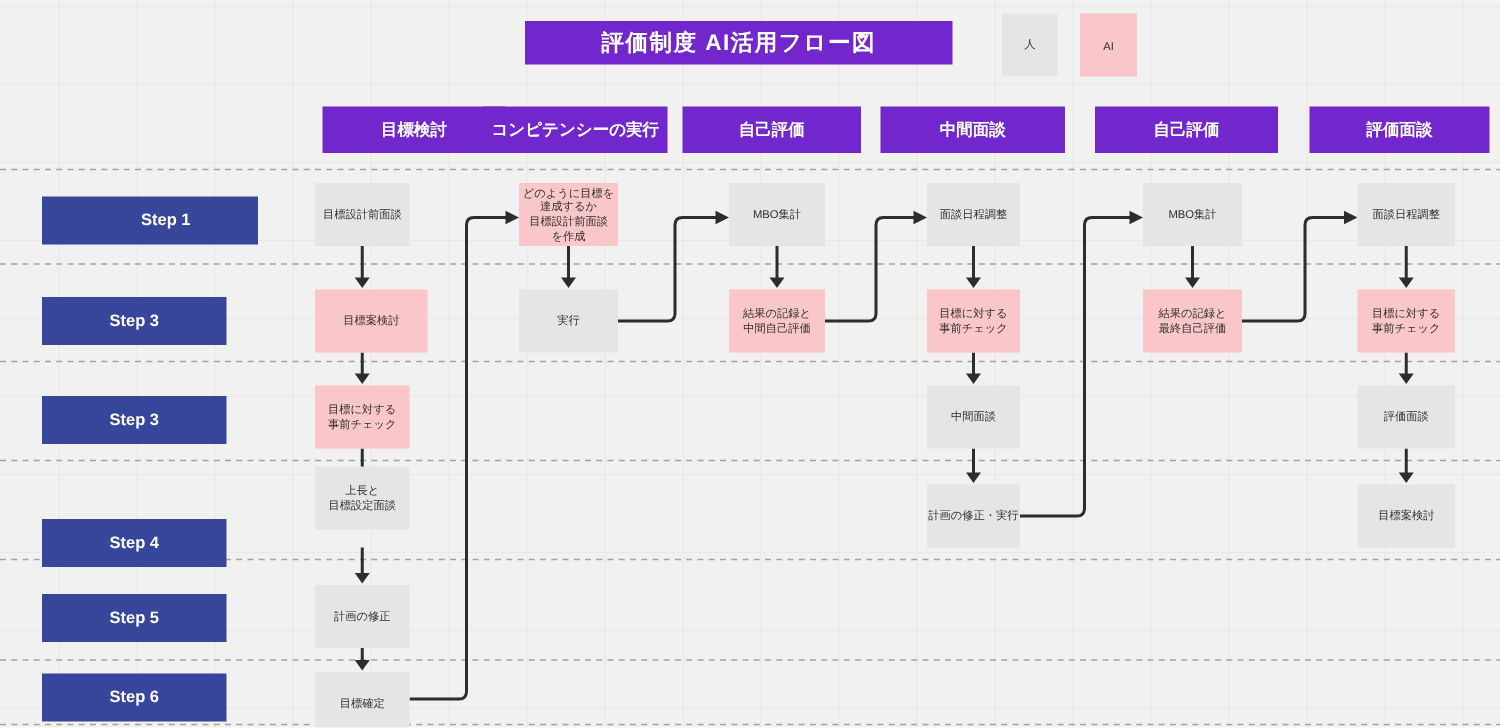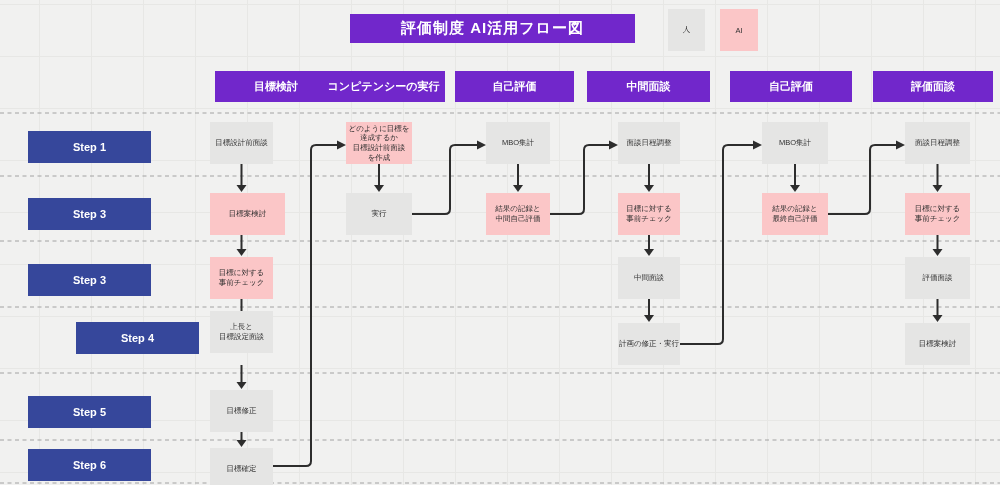--- a/index.html
+++ b/index.html
@@ -99,33 +99,33 @@
     </svg>
   <div class="title">評価制度 AI活用フロー図</div>
   <div class="legend-box legend-human">人</div>
   <div class="legend-box legend-ai">AI</div>
 <div class="col-header" style="left: 180px; width: 122px; margin-left: 35px;">目標検討</div>
     <div class="col-header" style="left: 322px; width: 123px;">コンピテンシーの実行</div>
     <div class="col-header" style="left: 455px; width: 119px;">自己評価</div>
     <div class="col-header" style="left: 587px; width: 123px;">中間面談</div>
     <div class="col-header" style="left: 730px; width: 122px;">自己評価</div>
     <div class="col-header" style="left: 873px; width: 120px;">評価面談</div>
-    <div class="step-label" style="top: 131px;">Step 1</div>
+    <div class="step-label" style="top: 131px; padding-left: 21px;">Step 1</div>
     <div class="step-label" style="top: 198px;">Step 3</div>
     <div class="step-label" style="top: 264px;">Step 3</div>
-    <div class="step-label" style="top: 322px; margin-left: 48px;">Step 4</div>
+    <div class="step-label" style="top: 346px;">Step 4</div>
     <div class="step-label" style="top: 396px;">Step 5</div>
     <div class="step-label" style="top: 449px;">Step 6</div>
     <div class="node human" style="left: 210px; width: 63px; top: 122px; height: 42px;">目標設計前面談</div>
     <div class="node ai" style="left: 210px; width: 75px; top: 193px; height: 42px;">目標案検討</div>
     <div class="node ai" style="left: 210px; width: 63px; top: 257px; height: 42px;">目標に対する
 事前チェック</div>
     <div class="node human" style="left: 210px; width: 63px; top: 311px; height: 42px;">上長と
 目標設定面談</div>
-    <div class="node human" style="left: 210px; width: 63px; top: 390px; height: 42px;">目標修正</div>
+    <div class="node human" style="left: 210px; width: 63px; top: 390px; height: 42px;">計画の修正</div>
     <div class="node human" style="left: 210px; width: 63px; top: 448px; height: 42px;">目標確定</div>
     <div class="node ai" style="left: 346px; width: 66px; top: 122px; height: 42px;">どのように目標を
 達成するか
 目標設計前面談
 を作成</div>
     <div class="node human" style="left: 346px; width: 66px; top: 193px; height: 42px;">実行</div>
     <div class="node human" style="left: 486px; width: 64px; top: 122px; height: 42px;">MBO集計</div>
     <div class="node ai" style="left: 486px; width: 64px; top: 193px; height: 42px;">結果の記録と
 中間自己評価</div>
     <div class="node human" style="left: 618px; width: 62px; top: 122px; height: 42px;">面談日程調整</div>

